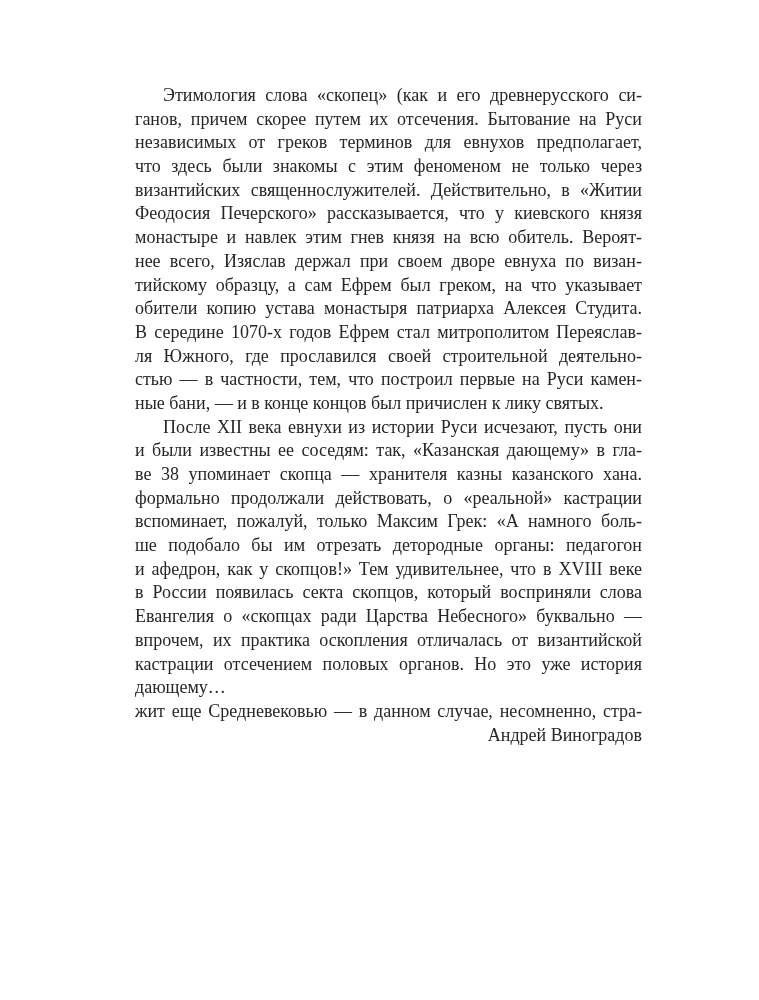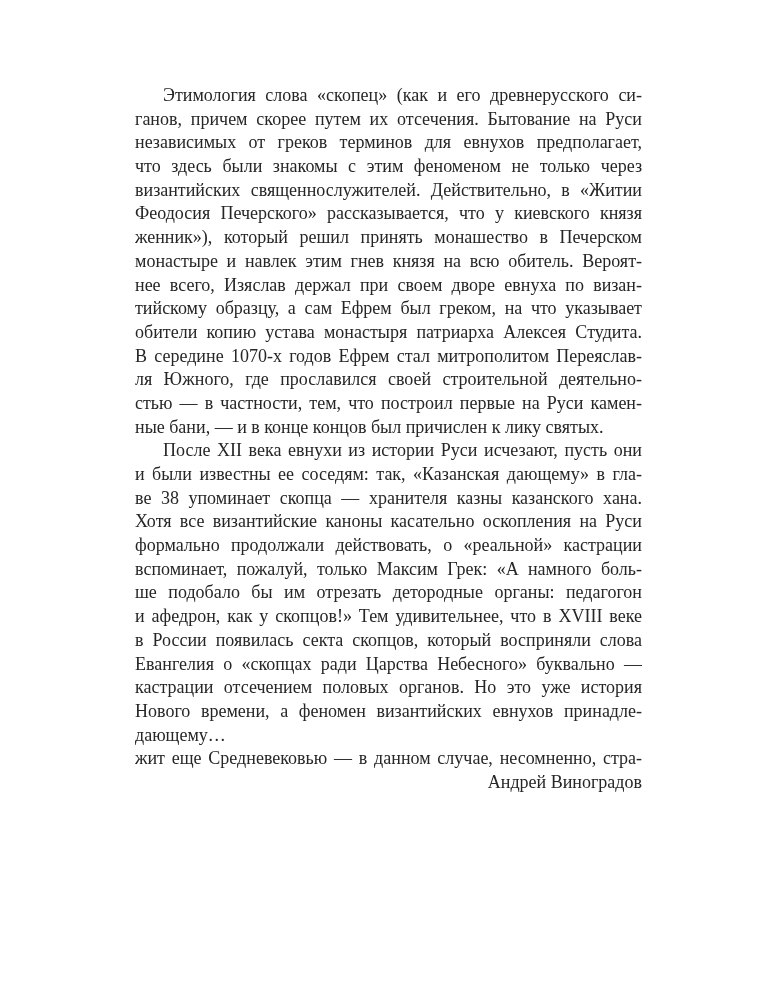--- a/index.html
+++ b/index.html
@@ -45,38 +45,36 @@
 <body>
 
 <div class="page" style="background: rgb(255, 255, 255);">
   <div class="text-block" id="text-block" style="color: rgb(38, 38, 38);">
     <div class="line para-first">Этимология слова «скопец» (как и его древнерусского си-</div>
       <div class="line">ганов, причем скорее путем их отсечения. Бытование на Руси</div>
       <div class="line">независимых от греков терминов для евнухов предполагает,</div>
       <div class="line">что здесь были знакомы с этим феноменом не только через</div>
       <div class="line">византийских священнослужителей. Действительно, в «Житии</div>
       <div class="line">Феодосия Печерского» рассказывается, что у киевского князя</div>
-      <div class="line">женник»), который решил принять монашество в Печерском</div>
       <div class="line">монастыре и навлек этим гнев князя на всю обитель. Вероят-</div>
       <div class="line">нее всего, Изяслав держал при своем дворе евнуха по визан-</div>
       <div class="line">тийскому образцу, а сам Ефрем был греком, на что указывает</div>
       <div class="line">обители копию устава монастыря патриарха Алексея Студита.</div>
       <div class="line">В середине 1070-х годов Ефрем стал митрополитом Переяслав-</div>
       <div class="line">ля Южного, где прославился своей строительной деятельно-</div>
       <div class="line">стью — в частности, тем, что построил первые на Руси камен-</div>
       <div class="line para-last">ные бани, — и в конце концов был причислен к лику святых.</div>
       <div class="line para-first">После XII века евнухи из истории Руси исчезают, пусть они</div>
       <div class="line">и были известны ее соседям: так, «Казанская дающему» в гла-</div>
       <div class="line">ве 38 упоминает скопца — хранителя казны казанского хана.</div>
-      <div class="line">Хотя все византийские каноны касательно оскопления на Руси</div>
       <div class="line">формально продолжали действовать, о «реальной» кастрации</div>
       <div class="line">вспоминает, пожалуй, только Максим Грек: «А намного боль-</div>
       <div class="line">ше подобало бы им отрезать детородные органы: педагогон</div>
       <div class="line">и афедрон, как у скопцов!» Тем удивительнее, что в XVIII веке</div>
       <div class="line">в России появилась секта скопцов, который восприняли слова</div>
       <div class="line">Евангелия о «скопцах ради Царства Небесного» буквально —</div>
+      <div class="line">впрочем, их практика оскопления отличалась от византийской</div>
       <div class="line">кастрации отсечением половых органов. Но это уже история</div>
-      <div class="line">Нового времени, а феномен византийских евнухов принадле-</div>
       <div class="line para-last">дающему…</div>
       <div class="line">жит еще Средневековью — в данном случае, несомненно, стра-</div>
       <div class="line signature">Андрей Виноградов</div>
   </div>
 </div>
 
 </body></html>

